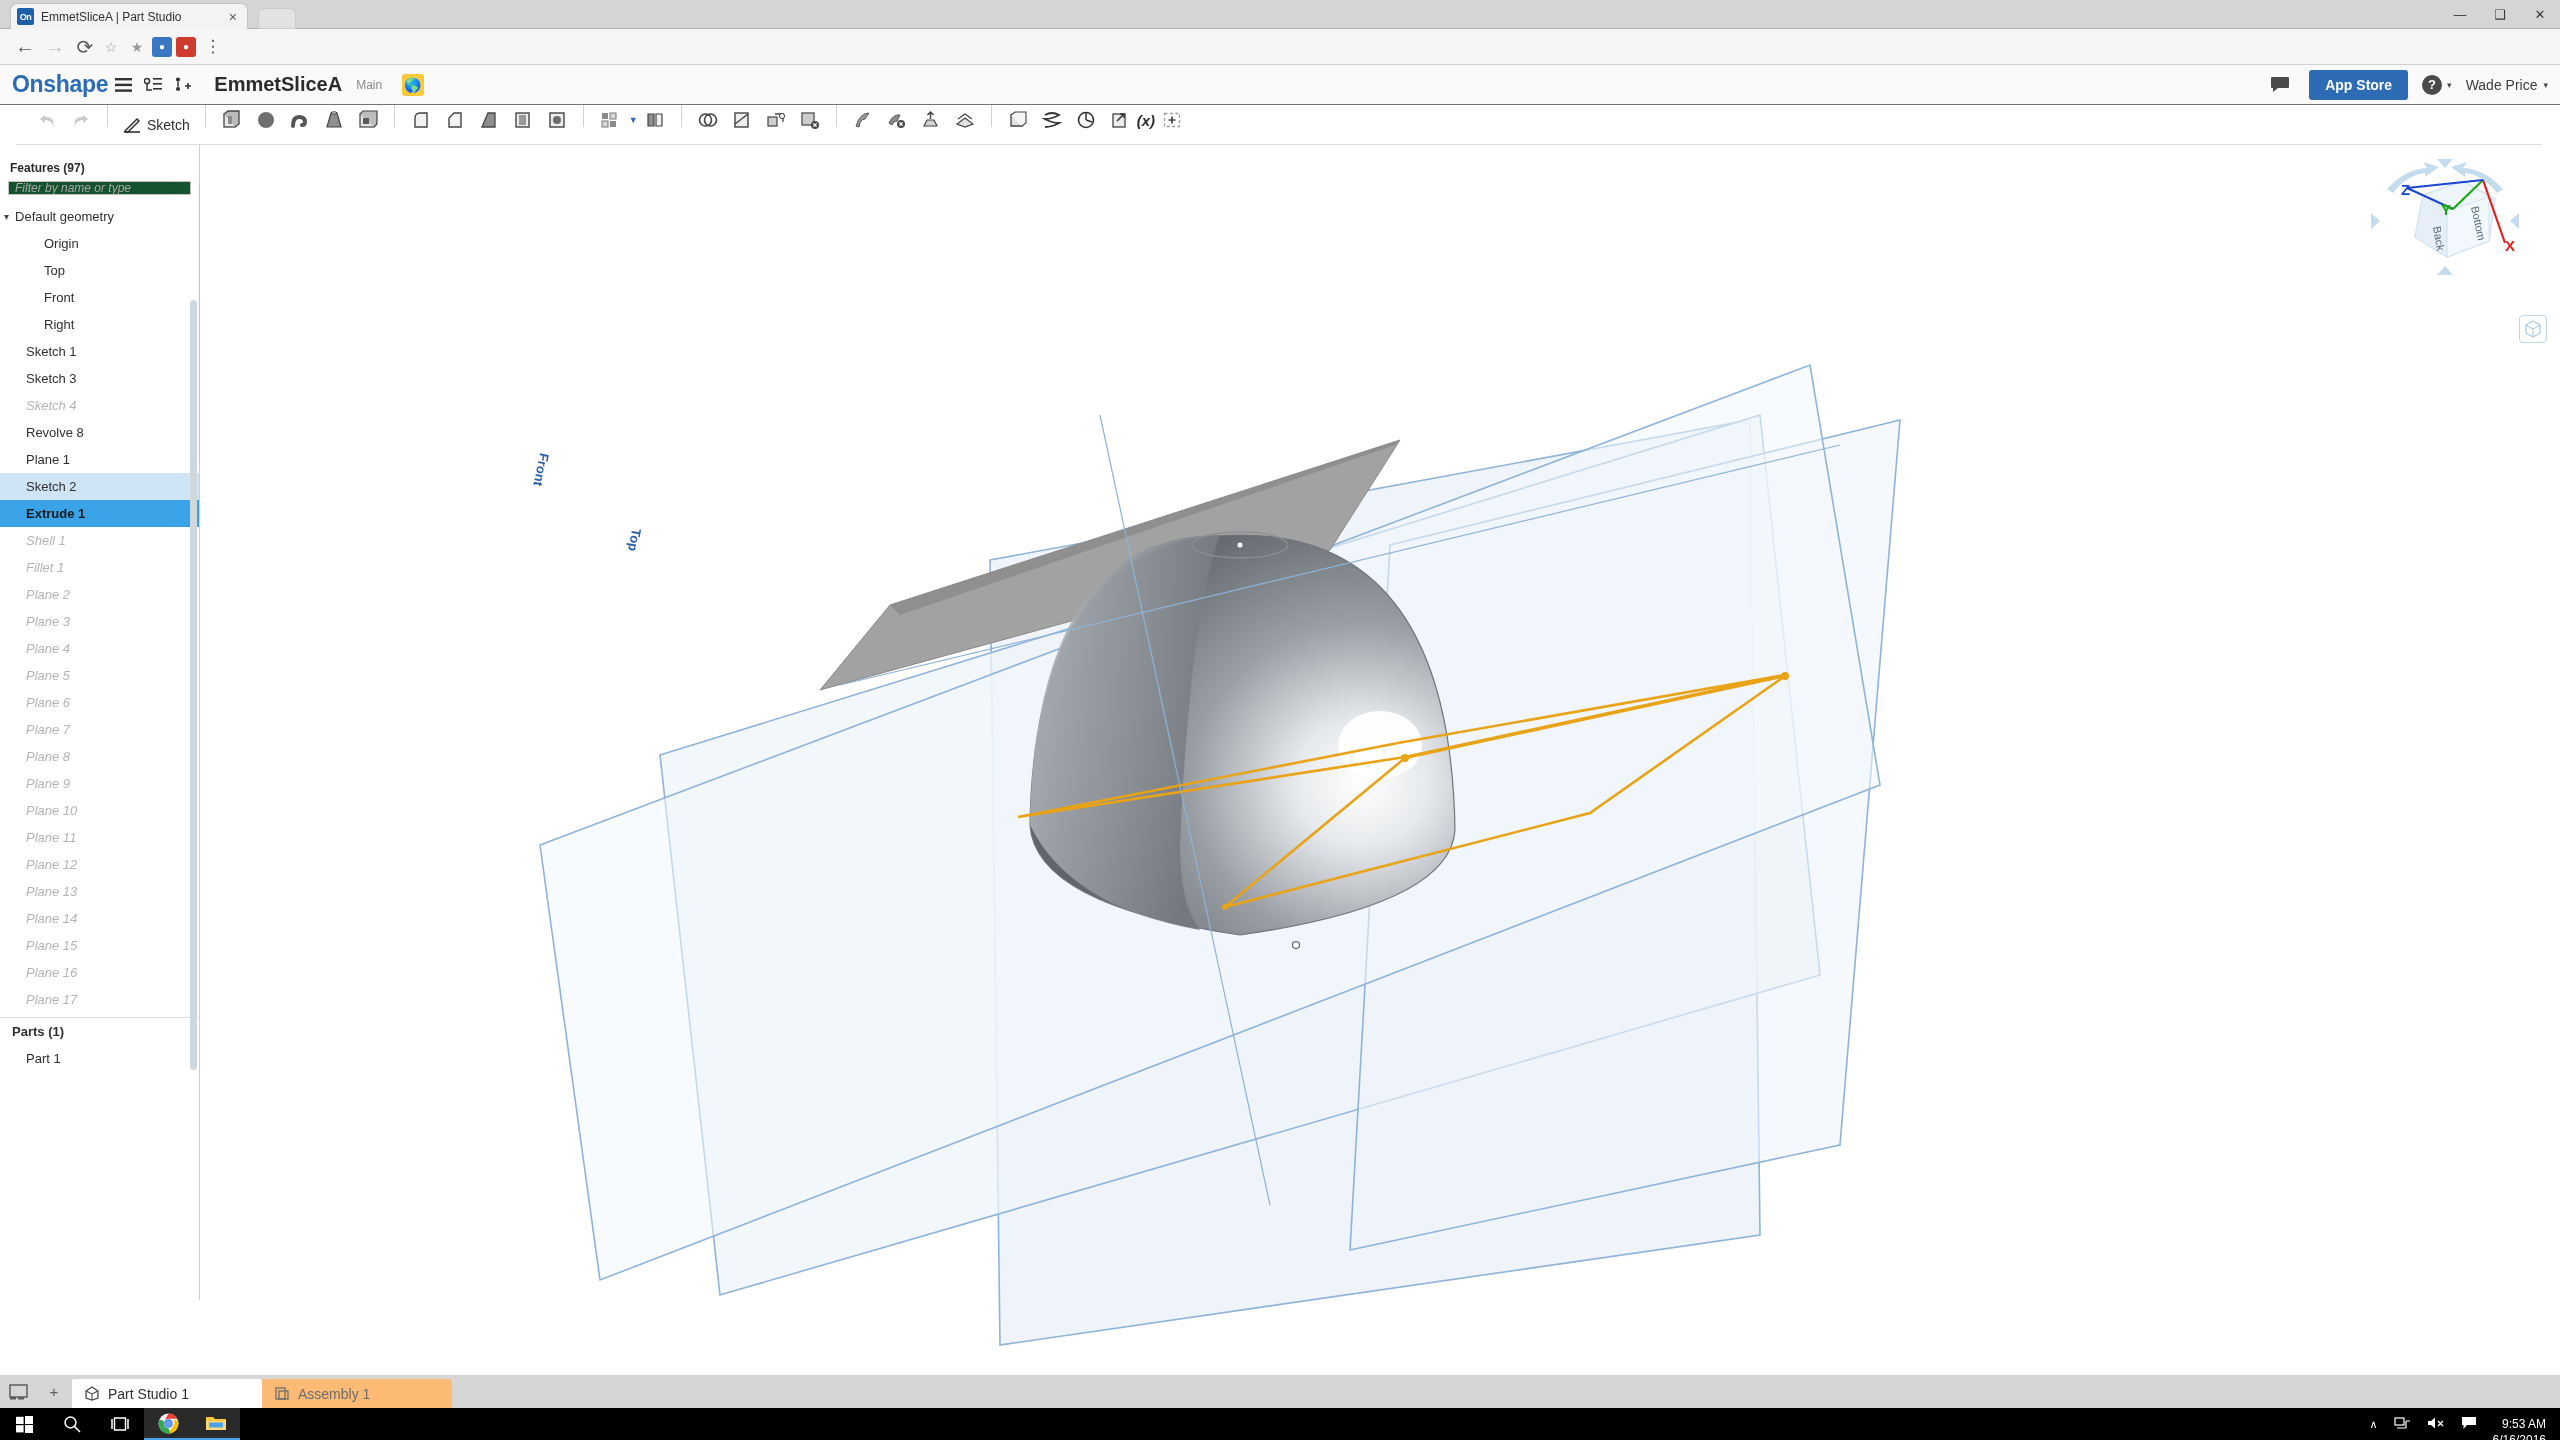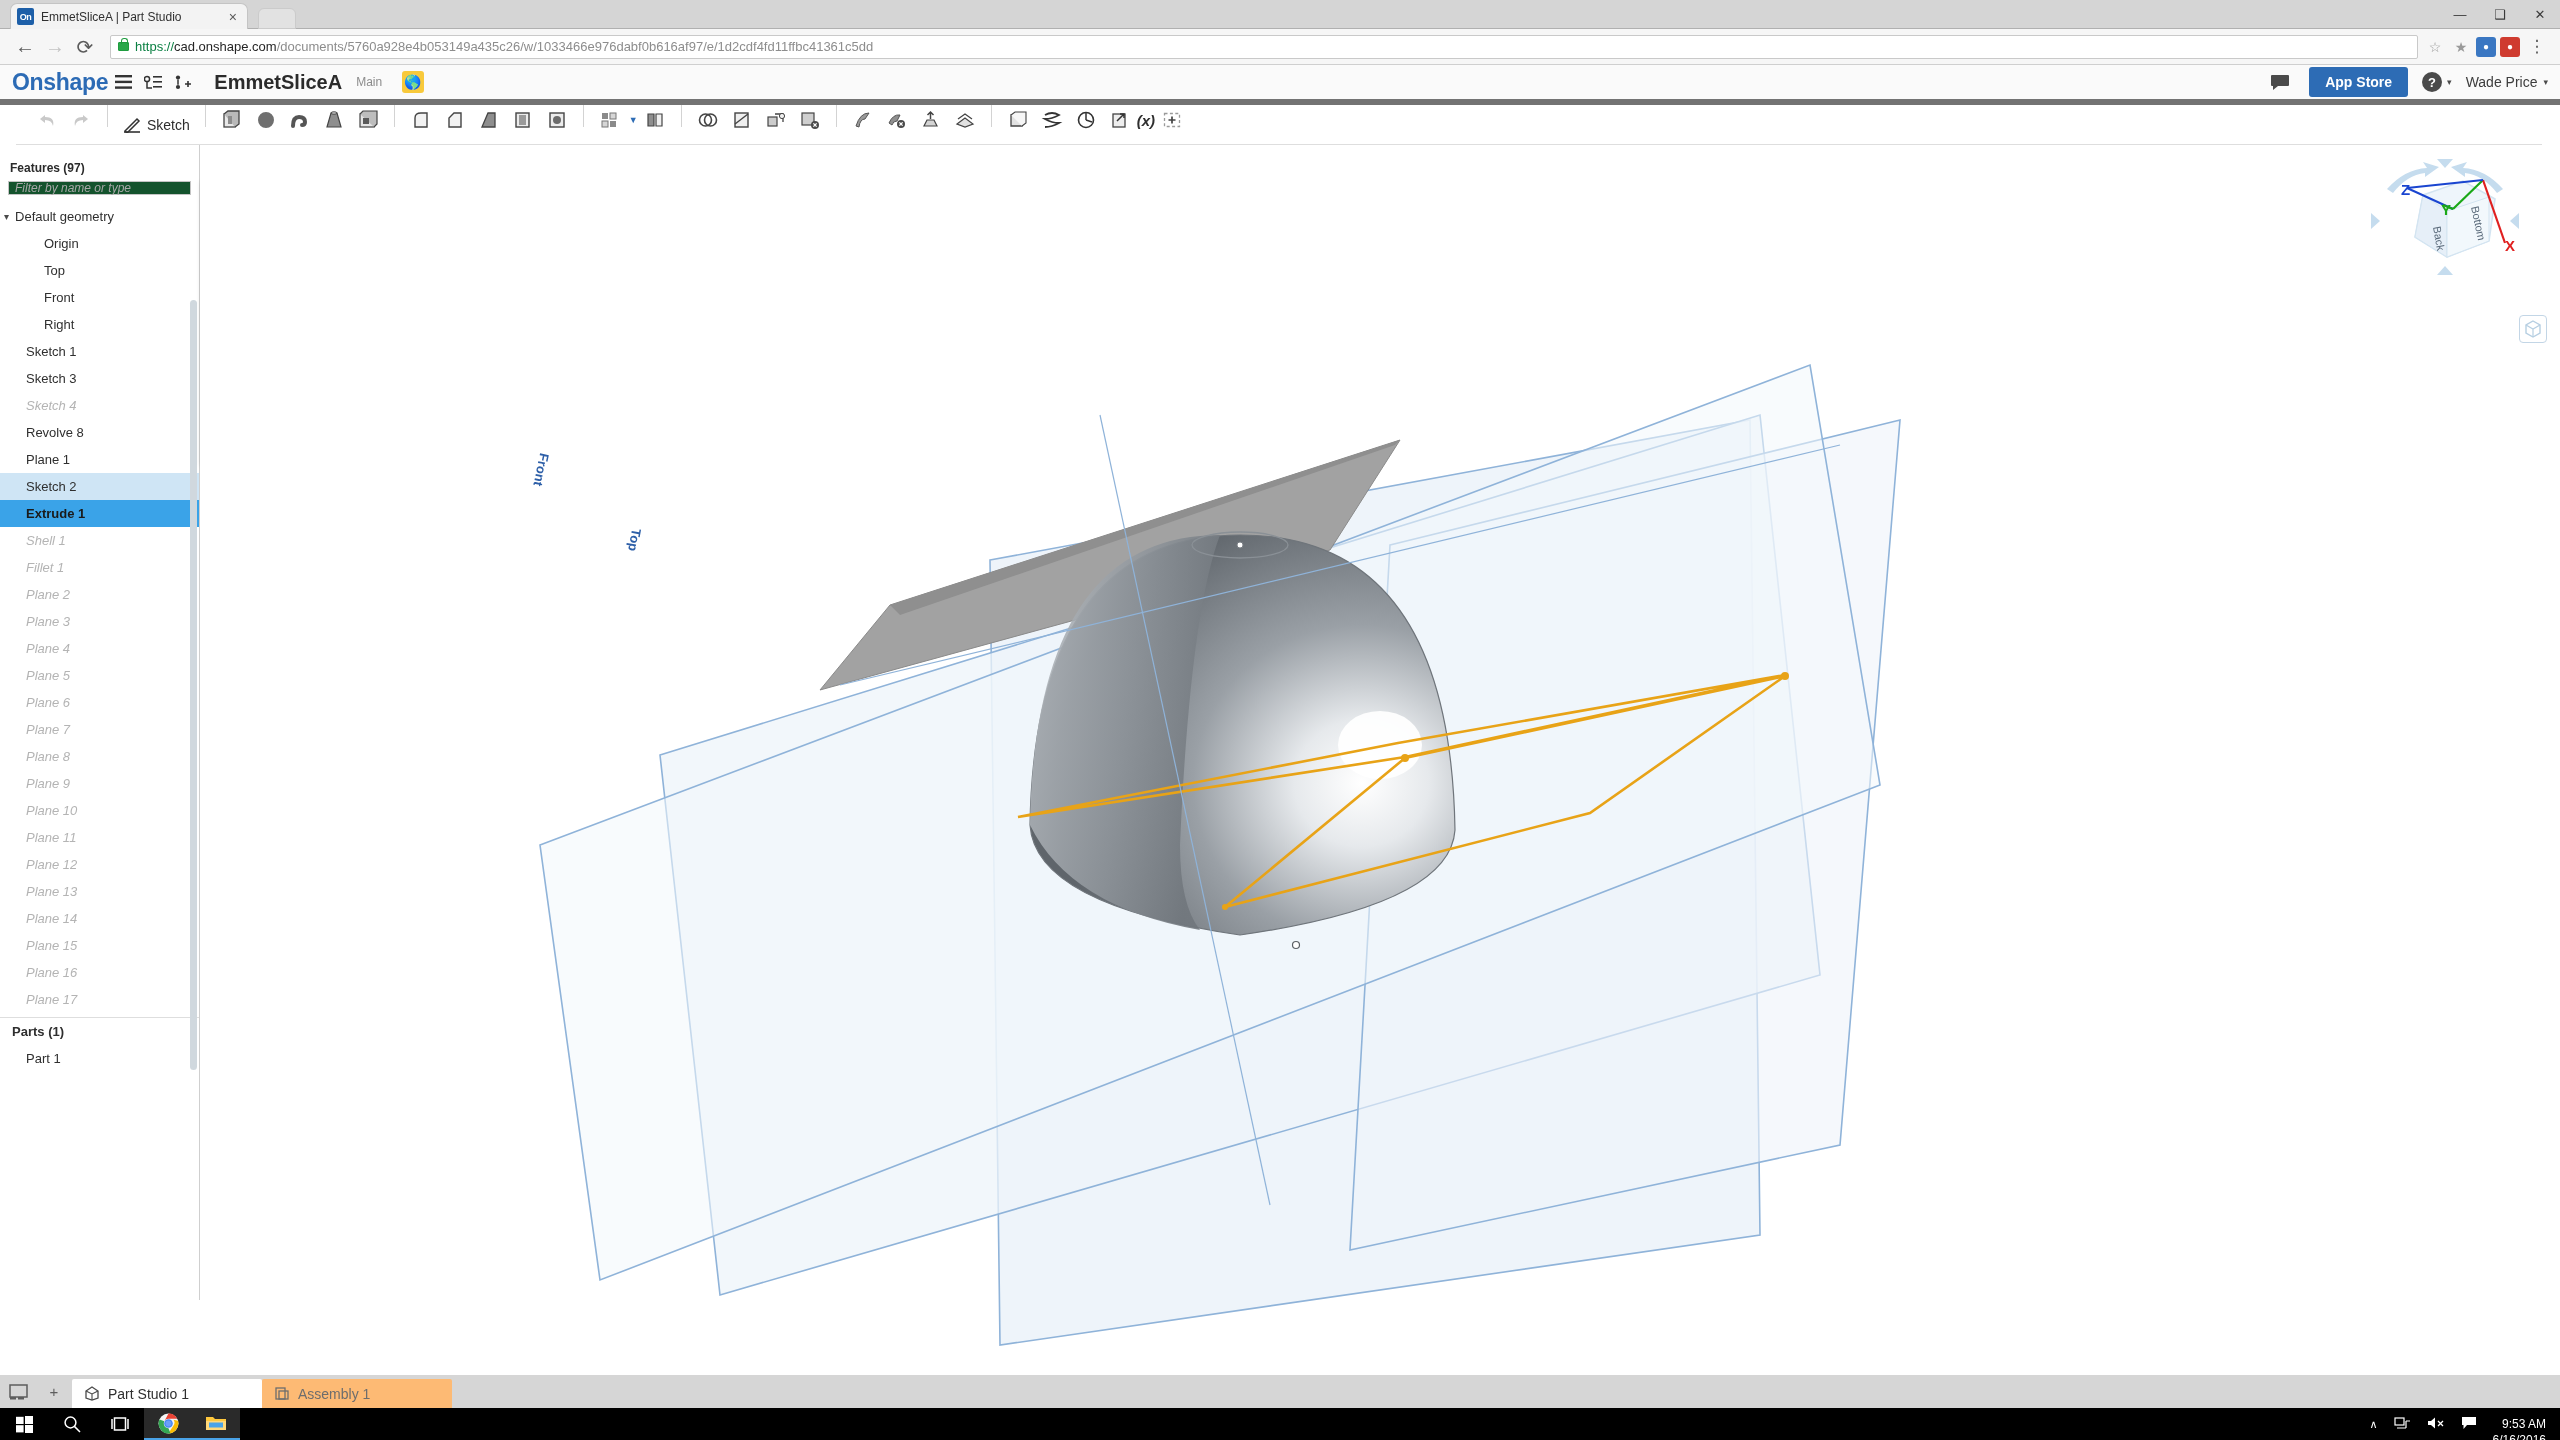--- a/index.html
+++ b/index.html
@@ -94,21 +94,21 @@
     font-size: 10px; color: #fff;
   }
   .menu-dots {
     width: 26px; text-align: center; font-size: 17px; color: #5b5b5b;
     line-height: 0.7;
   }
 
   
   .os-header {
     position: absolute; top: 65px; left: 0; width: 2560px; height: 40px;
-    background: #fafafa; border-bottom: 6px solid #737373;
+    background: #fafafa; border-bottom: 1px solid #737373;
     display: flex; align-items: center; padding: 0 12px;
   }
   .os-logo {
     font-size: 23px; font-weight: bold; color: #2c6bb5;
     letter-spacing: -0.3px; flex: 0 0 auto;
   }
   .hdr-ic {
     width: 30px; height: 30px; display: flex; align-items: center;
     justify-content: center; flex: 0 0 auto; color: #3d3d3d;
   }
@@ -371,24 +371,20 @@
     <div class="win-btn">—</div>
     <div class="win-btn">❑</div>
     <div class="win-btn close-btn">✕</div>
   </div>
 </div>
 
 <div class="browser-toolbar">
   <div class="nav-icon">←</div>
   <div class="nav-icon disabled">→</div>
   <div class="nav-icon">⟳</div>
-  <div class="omnibox">
-    <div class="lock-icon"></div>
-    <div class="url-text"><span class="scheme">https://</span><span class="host">cad.onshape.com</span><span>/documents/5760a928e4b053149a435c26/w/1033466e976dabf0b616af97/e/1d2cdf4fd11ffbc41361c5dd</span></div>
-  </div>
   <div class="omni-actions">
     <div class="omni-ic">☆</div>
     <div class="omni-ic">★</div>
     <div class="ext-ic" style="background:#3a77c2">●</div>
     <div class="ext-ic" style="background:#cf3b2f">●</div>
     <div class="menu-dots">⋮</div>
   </div>
 </div>
 
 <div class="os-header">

